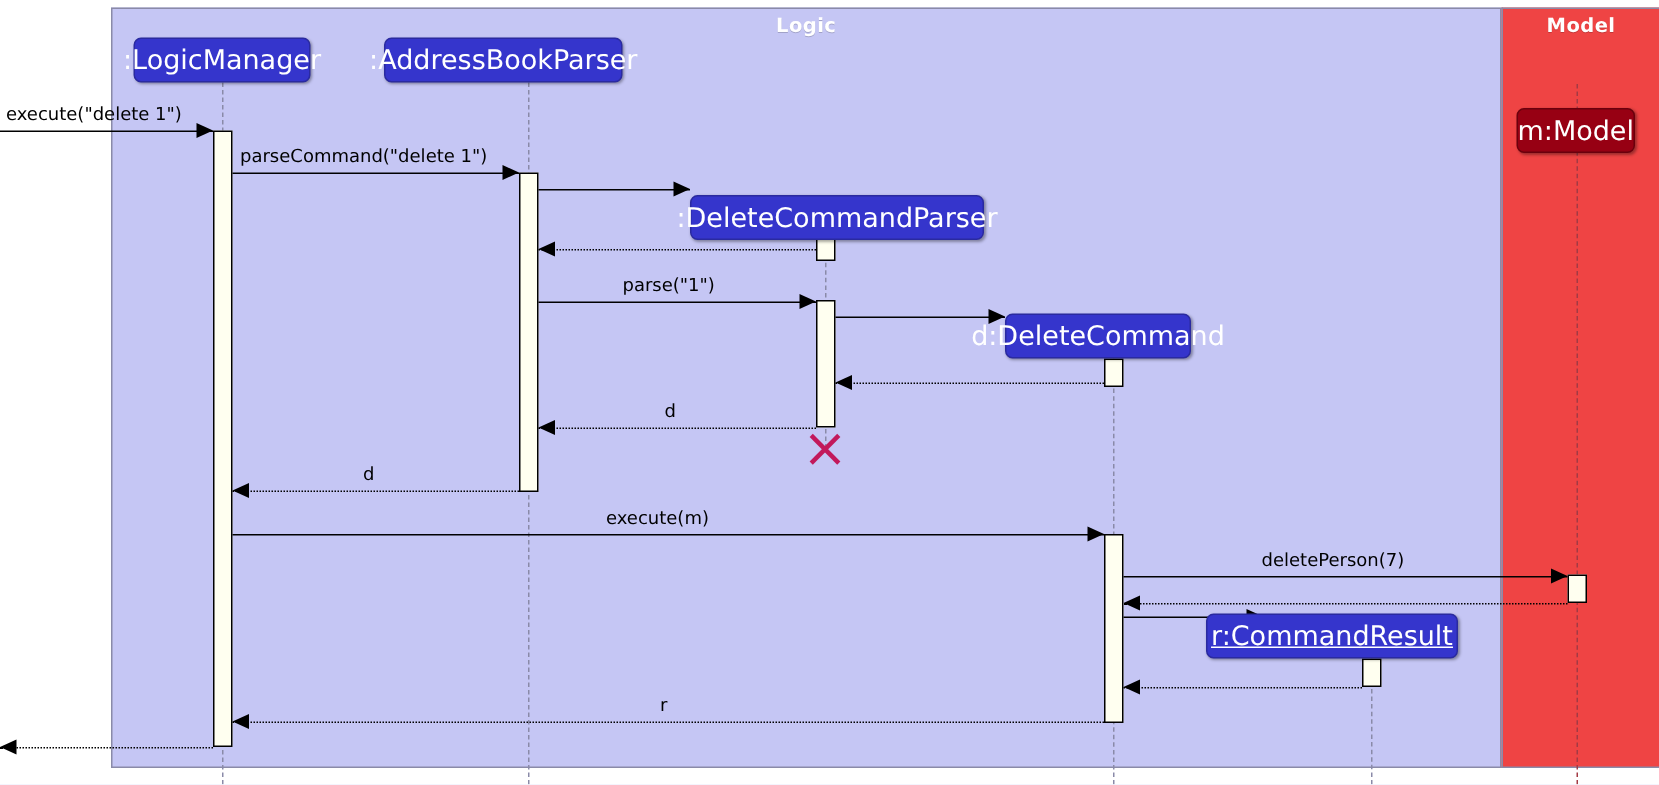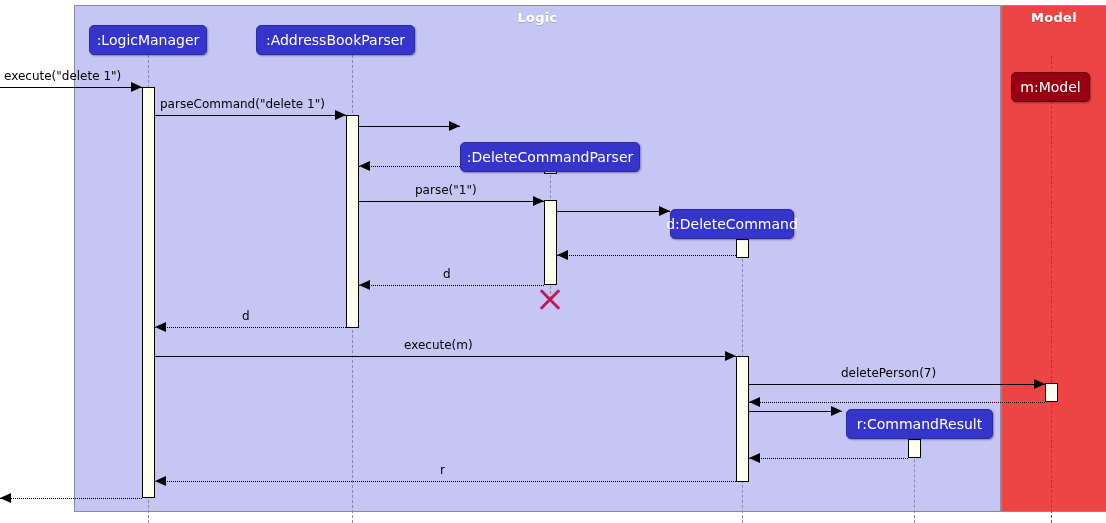--- a/index.html
+++ b/index.html
@@ -53,21 +53,21 @@
   }
   .lifeline.red-ll {
     border-left-color: #a33a44;
   }
   
   .pbox {
     position: absolute;
     box-sizing: border-box;
     border-radius: 5px;
     color: #ffffff;
-    font-size: 14px;
+    font-size: 18px;
     display: flex;
     align-items: center;
     justify-content: center;
     white-space: nowrap;
     box-shadow: 1px 1px 2px rgba(0,0,0,.35);
     padding: 0 8px;
   }
   .pbox.blue {
     background: #3535cc;
     border: 1px solid #2a2aa0;
@@ -194,23 +194,23 @@
       <div class="arrowhead left" style="top: 453px; left: 749px;"></div>
       <div class="msg dotted" style="left: 155px; top: 481px; width: 581px;"></div>
       <div class="arrowhead left" style="top: 476px; left: 155px;"></div>
       <div class="msg-label" style="left: 440px; top: 463px;">r</div>
       <div class="msg dotted" style="left: 0px; top: 498px; width: 142px;"></div>
       <div class="arrowhead left" style="top: 493px; left: 0px;"></div>
     </div>
   <div id="layer-boxes">
       <div class="pbox blue" style="left: 89px; top: 25px; width: 118px; height: 30px;">:LogicManager</div>
       <div class="pbox blue" style="left: 256px; top: 25px; width: 159px; height: 30px;">:AddressBookParser</div>
-      <div class="pbox blue" style="left: 460px; top: 142px; width: 180px; height: 30px;">:DeleteCommandParser</div>
+      <div class="pbox blue" style="left: 460px; top: 130px; width: 196px; height: 30px;">:DeleteCommandParser</div>
       <div class="pbox blue" style="left: 670px; top: 209px; width: 124px; height: 30px;">d:DeleteCommand</div>
-      <div class="pbox blue" style="left: 846px; top: 409px; width: 147px; height: 30px;">r:CommandResult</div>
+      <div class="pbox blue" style="left: 804px; top: 409px; width: 168px; height: 30px; text-decoration: underline;">r:CommandResult</div>
       <div class="pbox dark-red" style="left: 1011px; top: 26px; width: 79px; height: 30px; margin-top: 46px;">m:Model</div>
     </div>
   <div id="layer-destroy">
       <div class="destroy" style="left: 537px; top: 286px;">
         <i></i>
         <i></i>
       </div>
     </div>
 
 </div>

